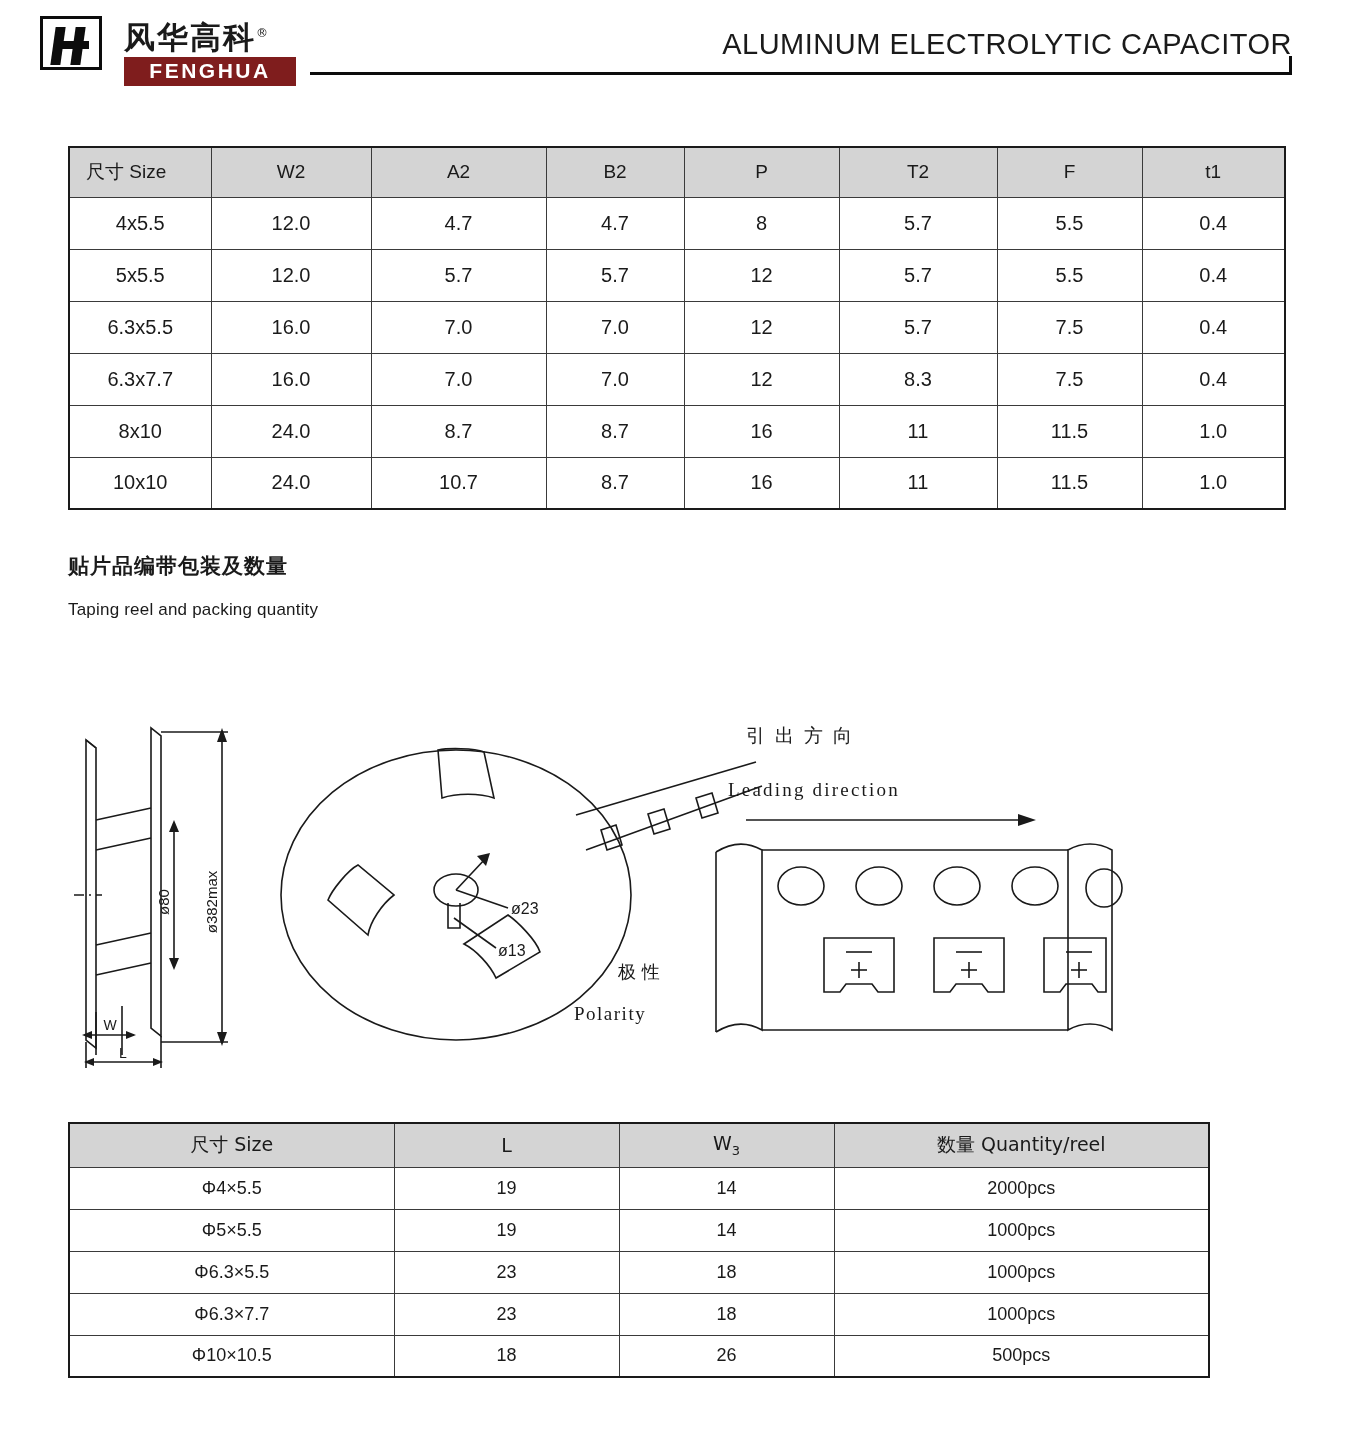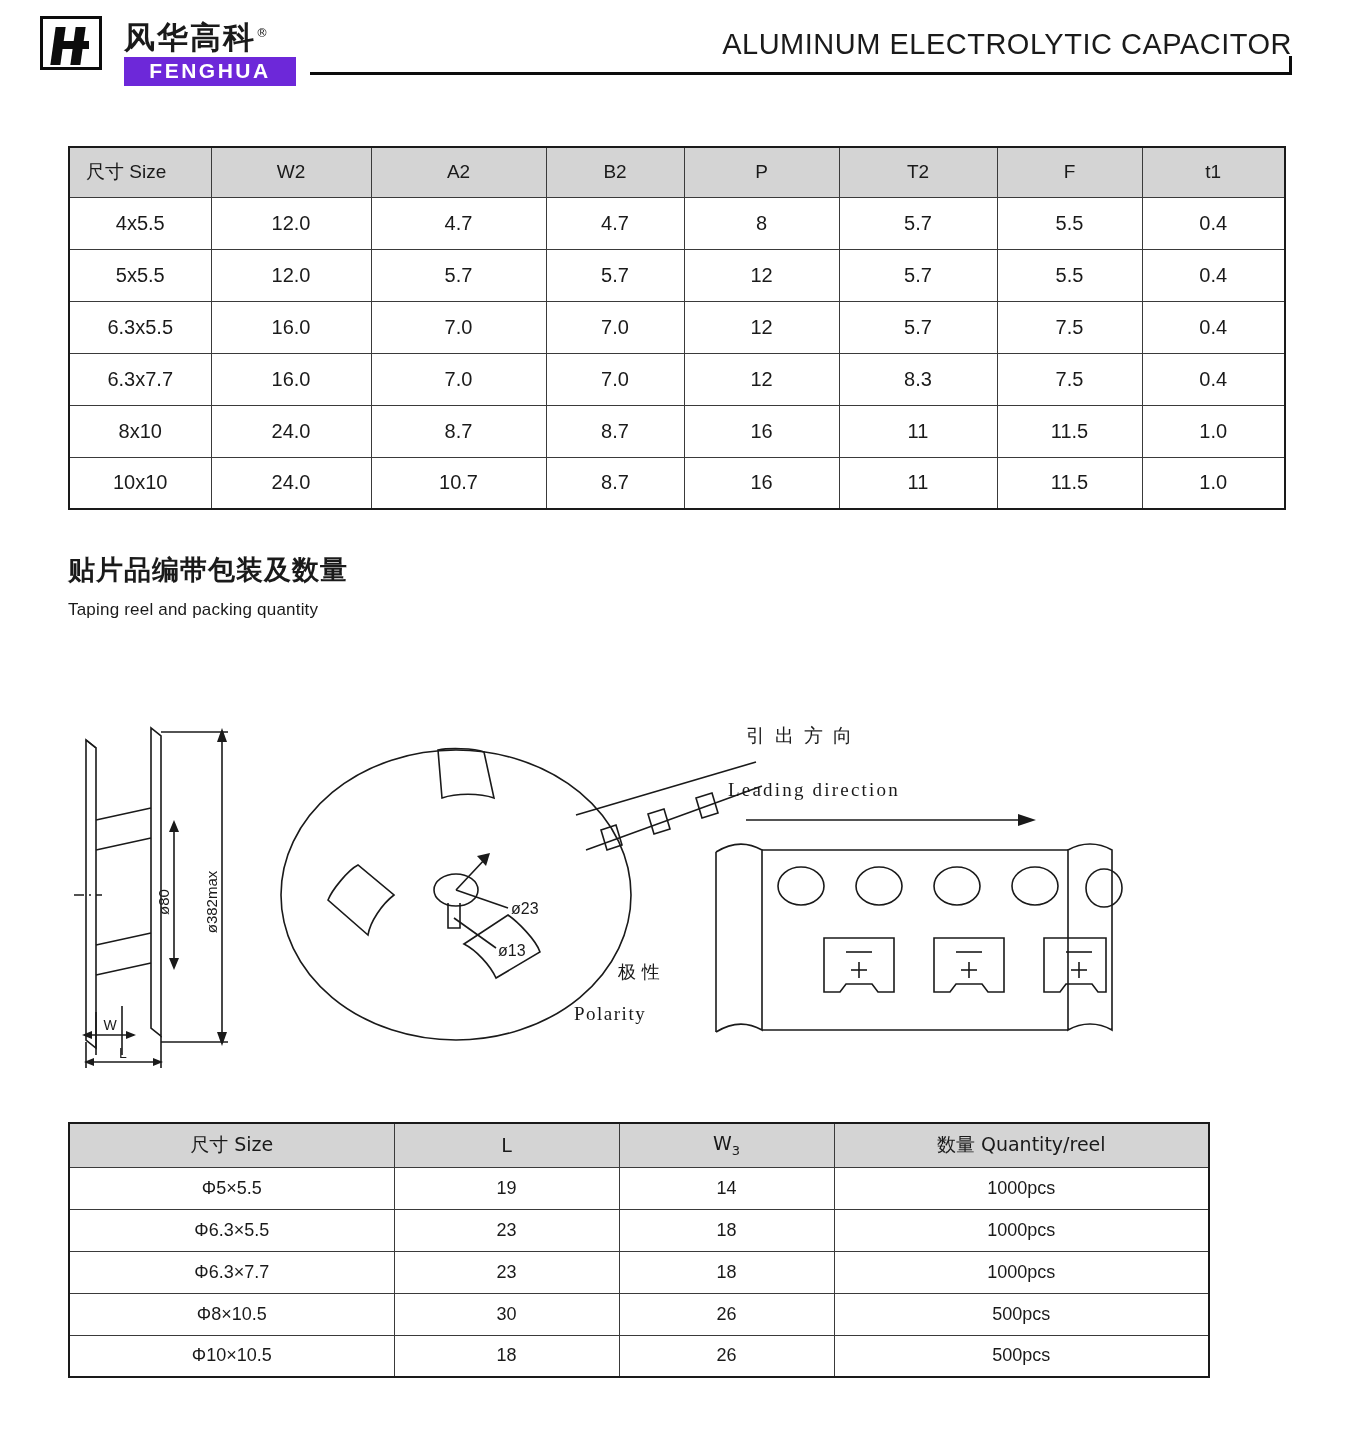--- a/index.html
+++ b/index.html
@@ -67,21 +67,21 @@
     line-height: 34px;
     font-family: "DejaVu Sans", sans-serif;
   }
   .logo-reg {
     font-size: 12px;
     vertical-align: super;
     font-weight: normal;
   }
   .logo-en {
     margin-top: 3px;
-    background: #6d28d9;
+    background: #7f1d1d;
     color: #ffffff;
     font-size: 21px;
     font-weight: bold;
     letter-spacing: 2.5px;
     padding: 2px 8px 3px 8px;
     text-align: center;
     width: 172px;
   }
   .header-title {
     position: absolute;
@@ -135,21 +135,21 @@
     height: 50px;
     font-size: 19px;
   }
   .dim-table thead th:first-child { text-align: left; padding-left: 16px; }
   .dim-table tbody td:first-child { }
 
   .section-title-cn {
     position: absolute;
     left: 68px;
     top: 552px;
-    font-size: 27px;
+    font-size: 21px;
     font-weight: bold;
     font-family: Liberation Mono, monospace;
     letter-spacing: 1px;
   }
   .section-title-en {
     position: absolute;
     left: 68px;
     top: 600px;
     font-size: 17px;
     letter-spacing: 0.2px;
@@ -428,43 +428,43 @@
   <thead>
     <tr>
       <th>尺寸 Size</th>
       <th>L</th>
       <th>W<span class="sub-label">3</span></th>
       <th>数量 Quantity/reel</th>
     </tr>
   </thead>
   <tbody>
     <tr>
+      <td>Φ4×5.5</td>
+      <td>19</td>
+      <td>14</td>
+      <td>2000pcs</td>
+    </tr>
+    <tr>
       <td>Φ5×5.5</td>
       <td>19</td>
       <td>14</td>
       <td>1000pcs</td>
     </tr>
     <tr>
       <td>Φ6.3×5.5</td>
       <td>23</td>
       <td>18</td>
       <td>1000pcs</td>
     </tr>
     <tr>
       <td>Φ6.3×7.7</td>
       <td>23</td>
       <td>18</td>
       <td>1000pcs</td>
     </tr>
     <tr>
-      <td>Φ8×10.5</td>
-      <td>30</td>
-      <td>26</td>
-      <td>500pcs</td>
-    </tr>
-    <tr>
       <td>Φ10×10.5</td>
       <td>18</td>
       <td>26</td>
       <td>500pcs</td>
     </tr>
   </tbody>
 </table>
 
 </body></html>

